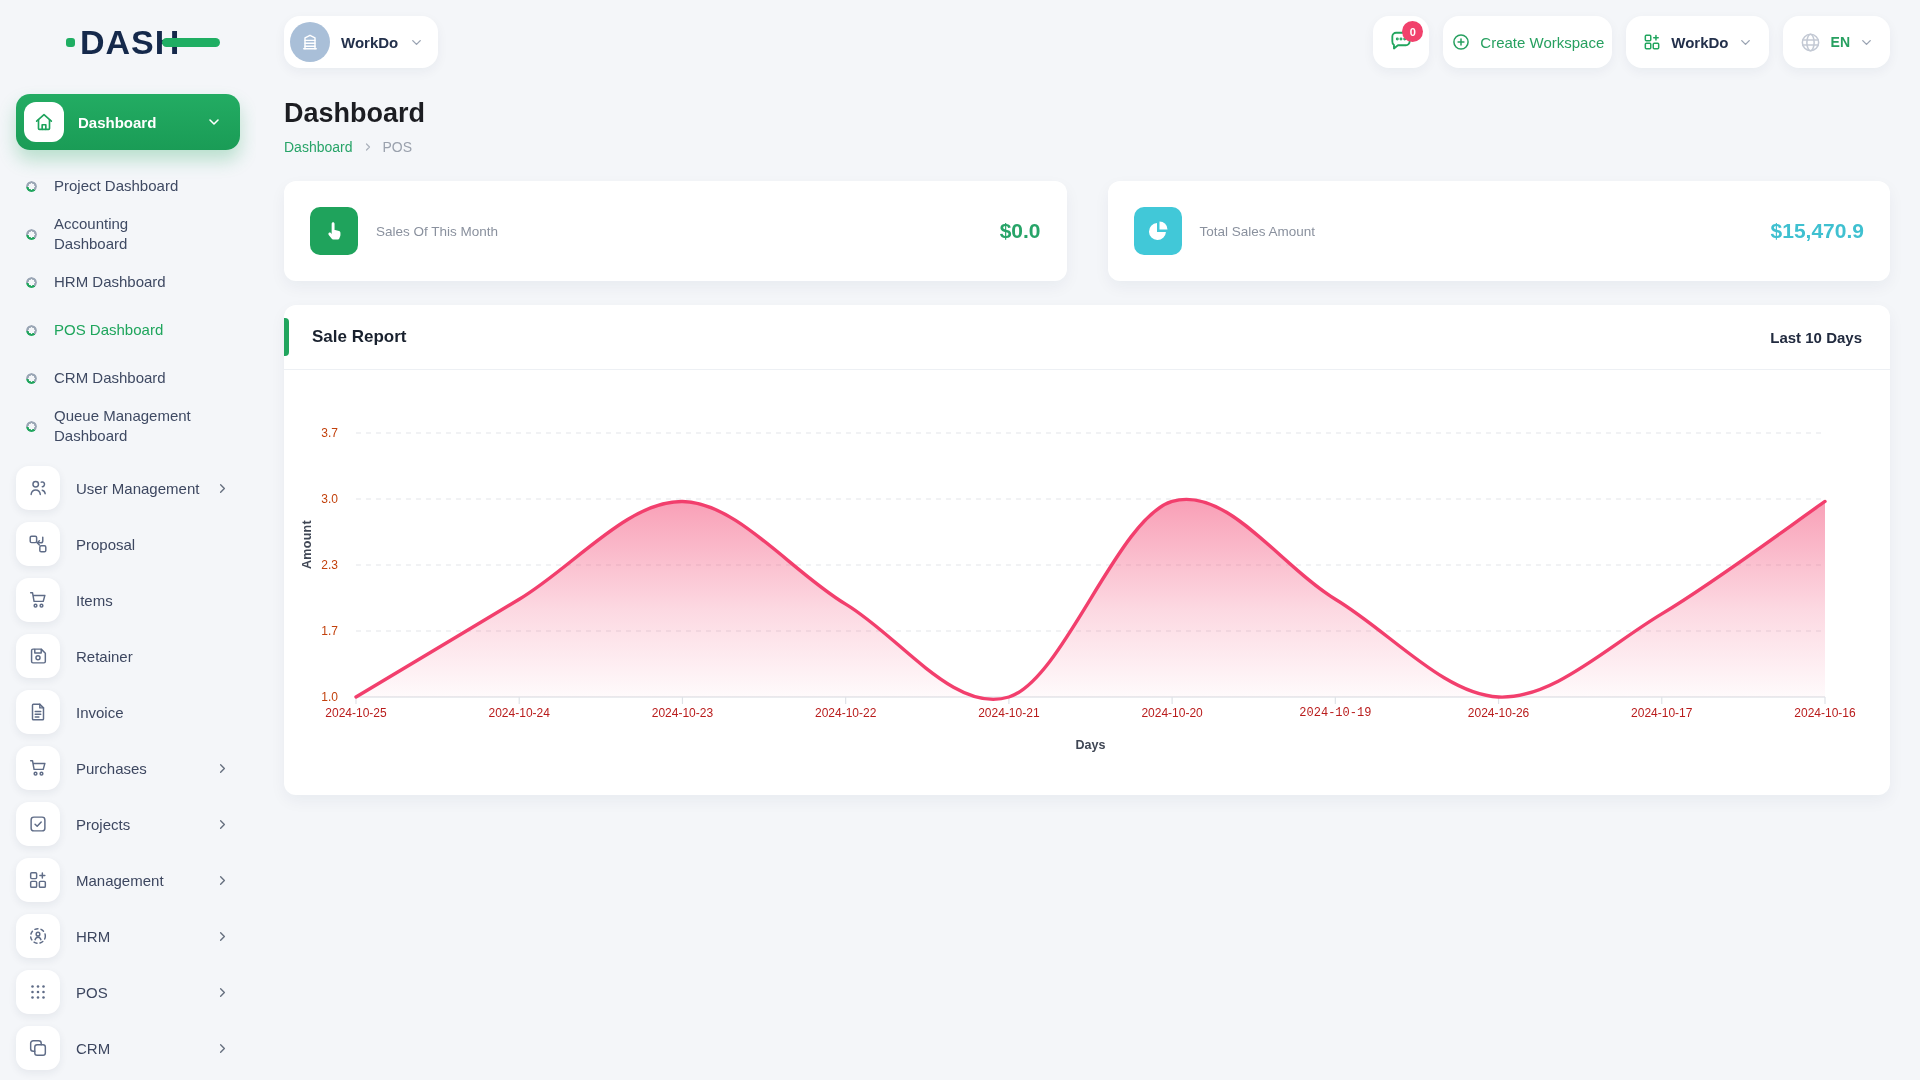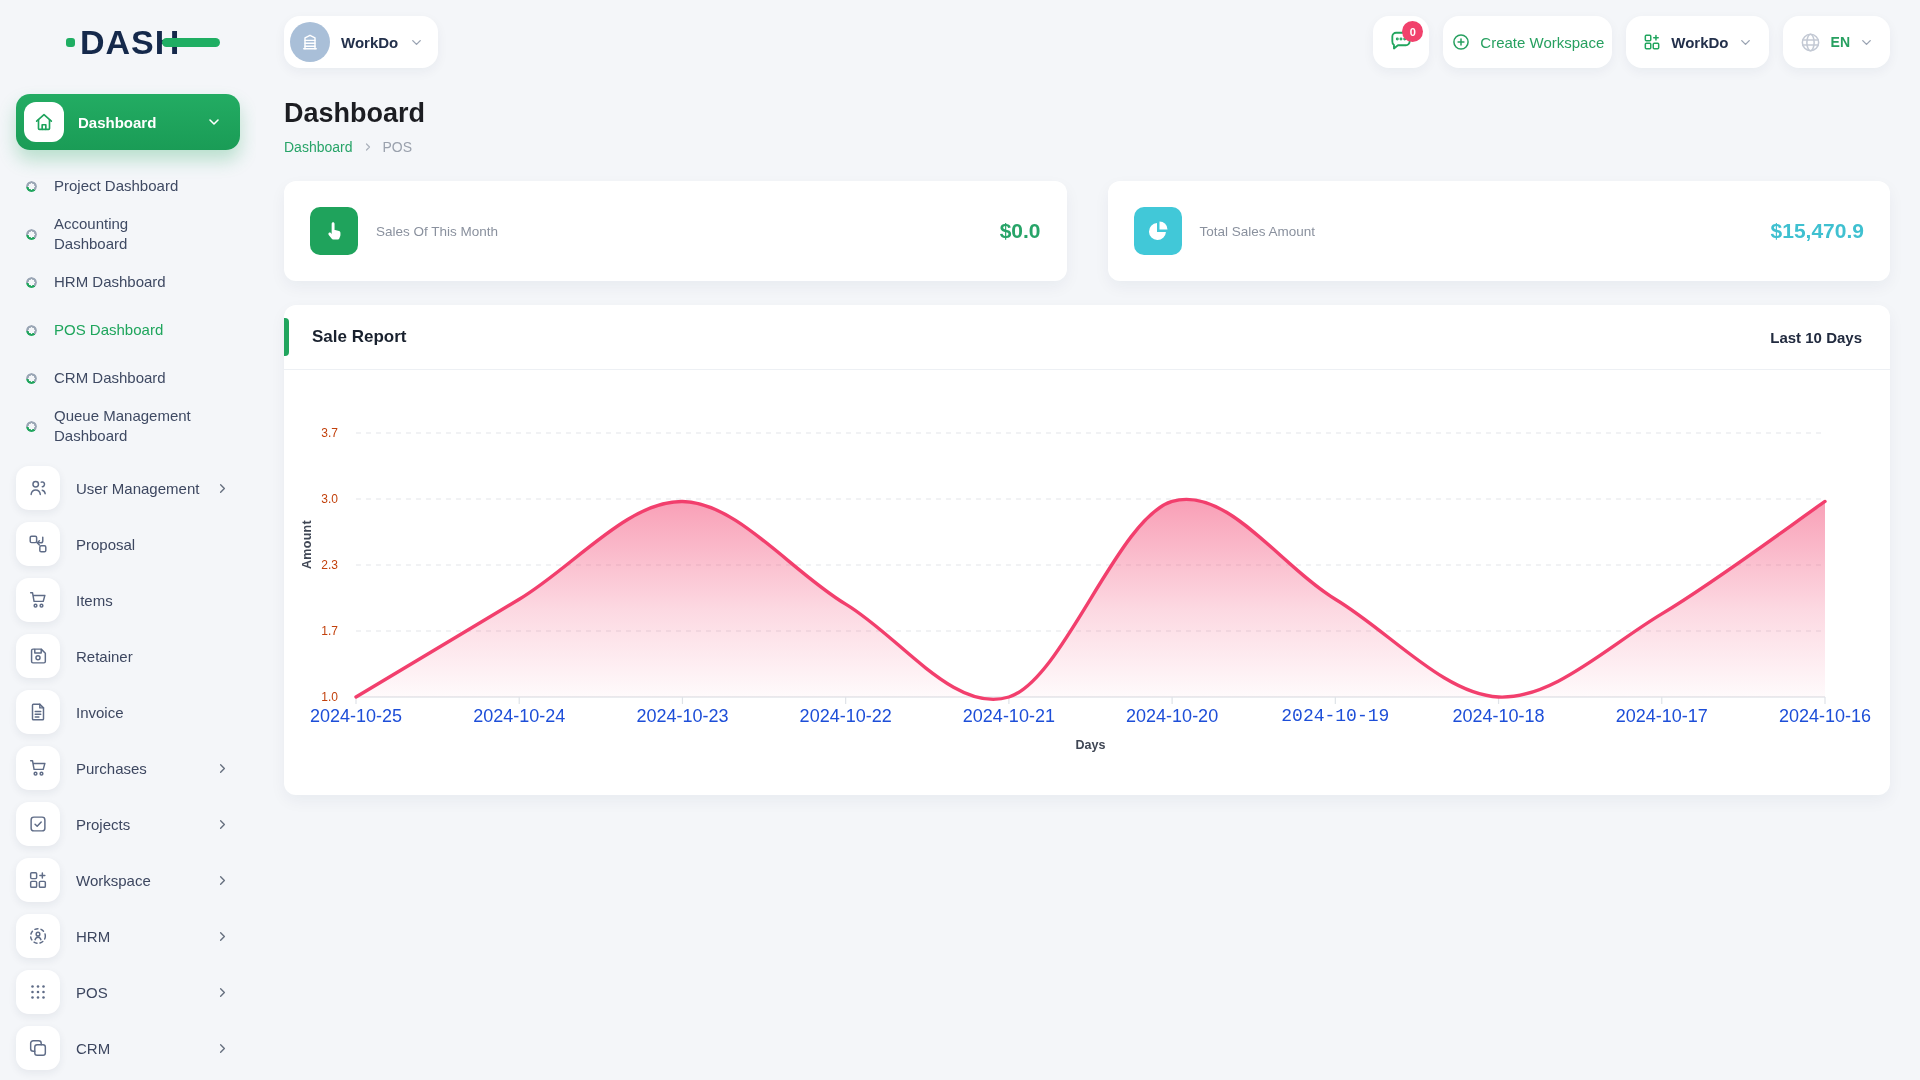--- a/index.html
+++ b/index.html
@@ -82,21 +82,21 @@
   .report-title{font-size:17px;font-weight:700;color:#19212e}
   .report-range{font-size:15px;font-weight:700;color:#222b3f}
 
   .chart{position:absolute;left:0;right:0;top:65px;bottom:0}
   .plot{position:absolute;left:72px;top:63px;width:1469px;height:264px}
   .yticks{position:absolute;left:0;top:63px;width:62px;height:264px}
   .yticks span{position:absolute;right:8px;transform:translateY(-50%);font-size:12px;color:#c2410c}
   .ylab{position:absolute;left:16px;top:150px;font-size:12.5px;font-weight:700;color:#3f4654;
     writing-mode:vertical-rl;transform:rotate(180deg);letter-spacing:.3px}
   .xticks{position:absolute;left:72px;top:336px;width:1469px;height:20px}
-  .xticks span{position:absolute;transform:translateX(-50%);font-size:18px;color:#1d4ed8;white-space:nowrap}
+  .xticks span{position:absolute;transform:translateX(-50%);font-size:12px;color:#b91c1c;white-space:nowrap}
   .xlab{position:absolute;left:72px;width:1469px;text-align:center;top:368px;
     font-size:12.5px;font-weight:700;color:#3f4654}
 </style>
 </head>
 <body>
 
 <aside class="sidebar">
   <div class="logo">
     <span class="logo-dot"></span>
     <span class="logo-text">DASH</span>
@@ -253,21 +253,21 @@
     </div>
     <div class="side-item">
       <span class="tile">
           <svg width="22" height="22" viewBox="0 0 24 24" fill="none" stroke="#5f6c87" stroke-width="1.6" stroke-linecap="round" stroke-linejoin="round">
             <rect x="4" y="4" width="6.5" height="6.5" rx="1.2"></rect>
             <rect x="4" y="13.5" width="6.5" height="6.5" rx="1.2"></rect>
             <rect x="13.5" y="13.5" width="6.5" height="6.5" rx="1.2"></rect>
             <path d="M16.75 4.3v5.4M14.05 7h5.4"></path>
           </svg>
         </span>
-      <span class="lbl">Workspace</span>
+      <span class="lbl">Management</span>
       <span class="chev">
           <svg width="15" height="15" viewBox="0 0 24 24" fill="none" stroke="#66707f" stroke-width="2.2" stroke-linecap="round" stroke-linejoin="round">
             <path d="M9 6l6 6-6 6"></path>
           </svg>
         </span>
     </div>
     <div class="side-item">
       <span class="tile">
           <svg width="22" height="22" viewBox="0 0 24 24" fill="none" stroke="#5f6c87" stroke-width="1.6" stroke-linecap="round" stroke-linejoin="round">
             <circle cx="12" cy="12" r="8" stroke-dasharray="3.4 3.4"></circle>
@@ -454,20 +454,20 @@
             <path d="M 0 264 C 27.203703703703706 247.7037037037037 108.81481481481481 198.8148148148148 163.22222222222223 166.22222222222223 C 217.62962962962965 133.62962962962965 272.03703703703707 67.62962962962965 326.44444444444446 68.44444444444446 C 380.85185185185185 69.25925925925927 435.2592592592593 138.51851851851853 489.6666666666667 171.11111111111111 C 544.0740740740741 203.7037037037037 598.4814814814815 281.1111111111111 652.8888888888889 264 C 707.2962962962963 246.88888888888889 761.7037037037037 84.74074074074075 816.1111111111111 68.44444444444446 C 870.5185185185185 52.14814814814817 924.925925925926 133.62962962962965 979.3333333333334 166.22222222222223 C 1033.7407407407409 198.8148148148148 1088.1481481481483 261.55555555555554 1142.5555555555557 264 C 1196.962962962963 266.44444444444446 1251.3703703703704 213.48148148148147 1305.7777777777778 180.88888888888889 C 1360.1851851851852 148.2962962962963 1441.7962962962963 87.18518518518519 1469 68.44444444444446" fill="none" stroke="#f23f6d" stroke-width="3.4" stroke-linecap="round" stroke-linejoin="round"></path>
           </svg></div>
       <div class="xticks">
           <span style="left: 0px;">2024-10-25</span>
           <span style="left: 163.222px;">2024-10-24</span>
           <span style="left: 326.444px;">2024-10-23</span>
           <span style="left: 489.667px;">2024-10-22</span>
           <span style="left: 652.889px;">2024-10-21</span>
           <span style="left: 816.111px;">2024-10-20</span>
           <span style="left: 979.333px; font-family: Liberation Mono, monospace;">2024-10-19</span>
-          <span style="left: 1142.56px;">2024-10-18</span>
+          <span style="left: 1142.56px;">2024-10-26</span>
           <span style="left: 1305.78px;">2024-10-17</span>
           <span style="left: 1469px;">2024-10-16</span>
         </div>
       <span class="xlab">Days</span>
     </div>
   </section>
 </main>
 
 </body></html>

